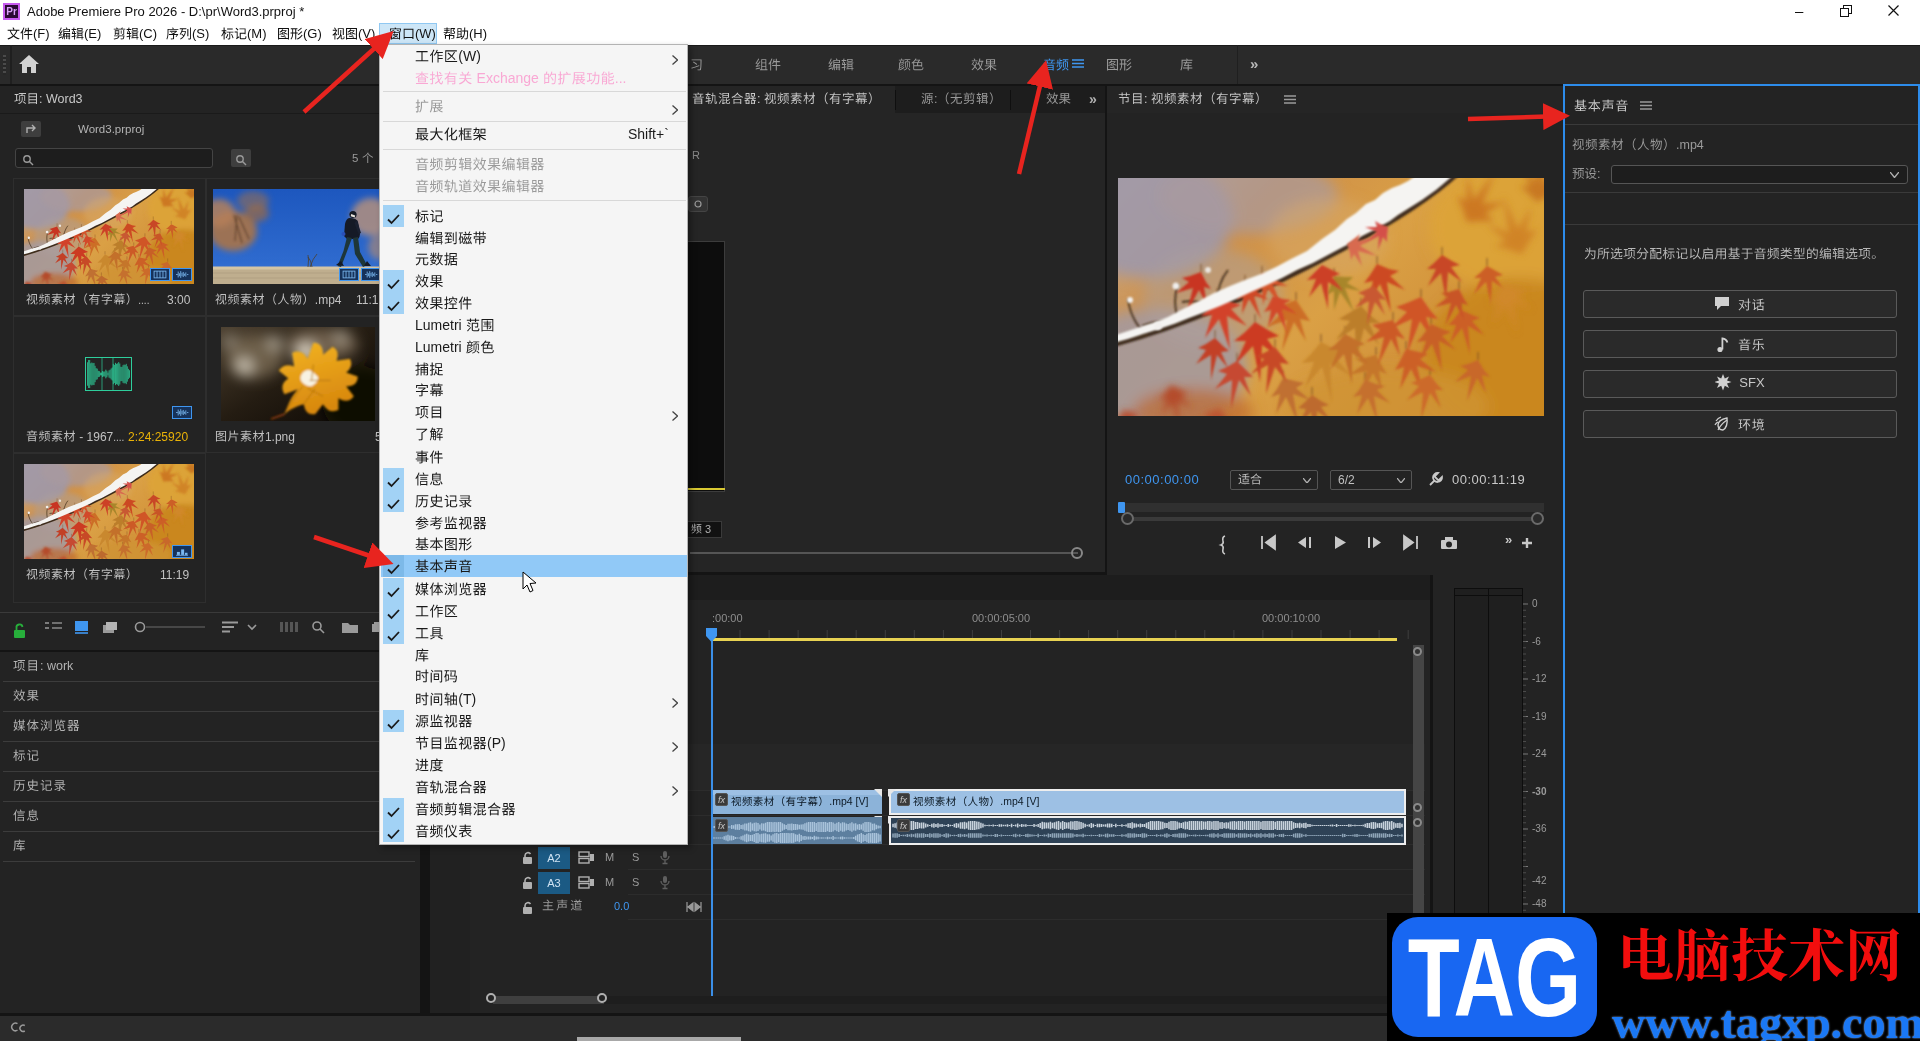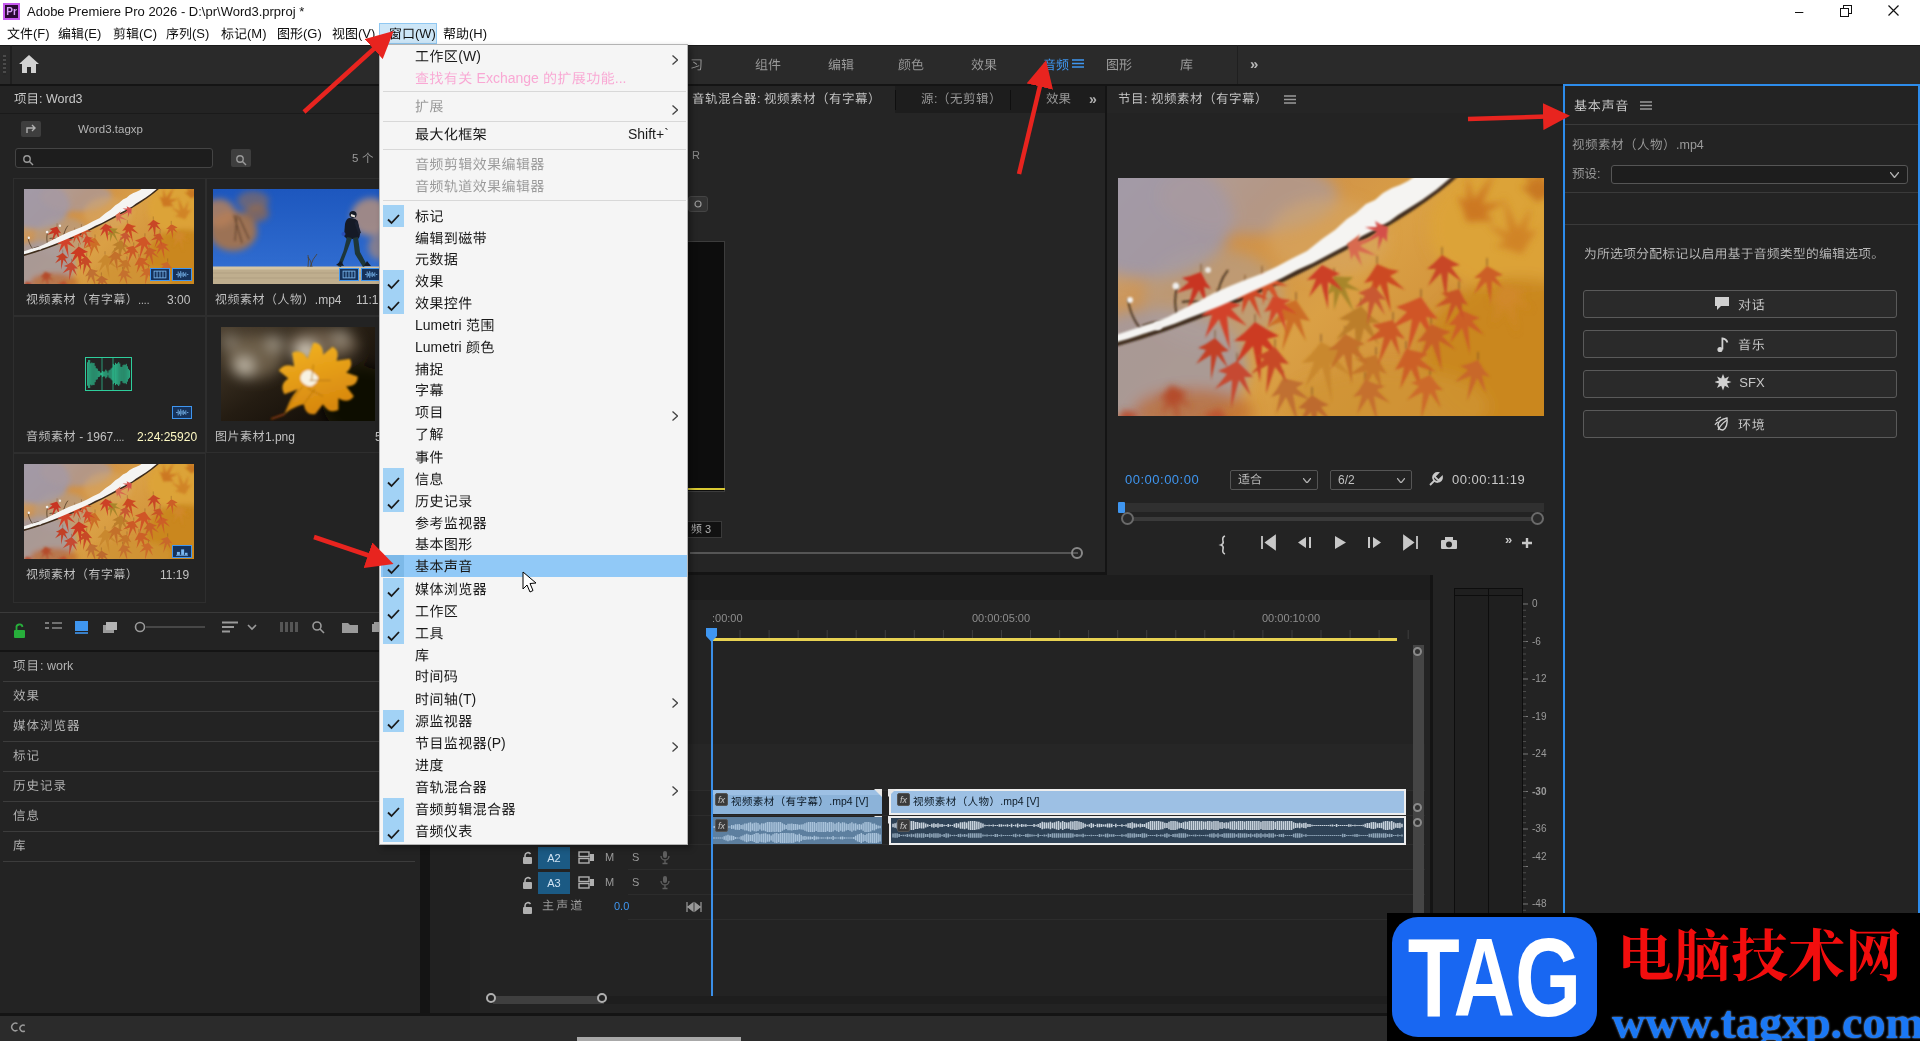--- a/index.html
+++ b/index.html
@@ -338,21 +338,21 @@
     <div class="abs" style="left:0px;top:86px;width:420px;height:564px;background:#232323;"></div>
     <div class="abs" style="left:0px;top:86px;width:420px;height:27px;background:#232323;"></div>
     <div class="abs" style="left:14px;top:92px;font-size:12.5px;color:#c8c8c8;line-height:15px;white-space:nowrap;"><svg class="k" style="width:25px;height:12.5px;vertical-align:-1.5px;" viewBox="0 0 200 100" preserveAspectRatio="none">
         <use href="#g9879" x="0"></use>
         <use href="#g76EE" x="100"></use>
       </svg><span>:&nbsp;Word3</span></div>
     <div class="abs" style="left:0px;top:113px;width:420px;height:1px;background:#1a1a1a;"></div>
     <div class="abs" style="left:21px;top:121px;width:20px;height:16px;background:#3e3e3e;border-radius:2px"><svg width="20" height="16" viewBox="0 0 20 16">
         <path d="M6 12 V7 h8 M11 4 l3 3 l-3 3" stroke="#b0b0b0" stroke-width="1.4" fill="none"></path>
       </svg></div>
-    <div class="abs" style="left:78px;top:123px;font-size:11.5px;color:#b4b4b4;line-height:13.8px;white-space:nowrap;">Word3.tagxp</div>
+    <div class="abs" style="left:78px;top:123px;font-size:11.5px;color:#b4b4b4;line-height:13.8px;white-space:nowrap;">Word3.prproj</div>
     <div class="abs" style="left:15px;top:148px;width:198px;height:20px;background:#1d1d1d;border:1px solid #444;border-radius:3px"></div>
     <div class="abs" style="left:22px;top:152px;width:12px;height:12px"><svg width="12" height="12" viewBox="0 0 12 12">
         <circle cx="5" cy="5" r="3.2" fill="none" stroke="#9a9a9a" stroke-width="1.4"></circle>
         <line x1="7.5" y1="7.5" x2="11" y2="11" stroke="#9a9a9a" stroke-width="1.4"></line>
       </svg></div>
     <div class="abs" style="left:231px;top:149px;width:20px;height:18px;background:#3e3e3e;border-radius:2px">
       <div class="abs" style="left:4px;top:3px;width:12px;height:12px"><svg width="12" height="12" viewBox="0 0 12 12">
           <circle cx="5" cy="5" r="3.2" fill="none" stroke="#9a9a9a" stroke-width="1.4"></circle>
           <line x1="7.5" y1="7.5" x2="11" y2="11" stroke="#9a9a9a" stroke-width="1.4"></line>
         </svg></div>
@@ -424,21 +424,21 @@
     </div>
     <svg class="abs" style="left:172px;top:406px;background:#16325a;border:1px solid #3f96f0" width="20" height="13" viewBox="0 0 20 13">
       <path d="M3 6.5 h2 M5.5 3 v7 M7 5 v3.5 M8.5 2.5 v8 M10 4.5 v4 M11.5 3.5 v6 M13 5.5 v2.5 M14.5 4 v5 M16 6.5 h1.5" stroke="#7ab8f0" stroke-width="1" fill="none"></path>
     </svg>
     <div class="abs" style="left:26px;top:430px;font-size:12px;color:#c2c2c2;line-height:14.4px;white-space:nowrap;"><svg class="k" style="width:49.92px;height:12px;vertical-align:-1.44px;" viewBox="0 0 416 100" preserveAspectRatio="none">
         <use href="#g97F3" x="0"></use>
         <use href="#g9891" x="104"></use>
         <use href="#g7D20" x="208"></use>
         <use href="#g6750" x="312"></use>
       </svg><span>&nbsp;-&nbsp;1967</span><span style="font-size:10px">....</span></div>
-    <div class="abs" style="left:137px;top:430px;font-size:12px;color:#fef9c3;line-height:14.4px;white-space:nowrap;">2:24:25920</div>
+    <div class="abs" style="left:128px;top:430px;font-size:12px;color:#eab308;line-height:14.4px;white-space:nowrap;">2:24:25920</div>
     <svg class="abs" style="left:221px;top:327px" width="154" height="94" viewBox="0 0 1 1" preserveAspectRatio="none">
       <use href="#imgLeaf" width="1" height="1"></use>
     </svg>
     <div class="abs" style="left:215px;top:430px;font-size:12px;color:#c2c2c2;line-height:14.4px;white-space:nowrap;"><svg class="k" style="width:49.92px;height:12px;vertical-align:-1.44px;" viewBox="0 0 416 100" preserveAspectRatio="none">
         <use href="#g56FE" x="0"></use>
         <use href="#g7247" x="104"></use>
         <use href="#g7D20" x="208"></use>
         <use href="#g6750" x="312"></use>
       </svg><span>1</span><span>.png</span></div>
     <div class="abs" style="left:375px;top:430px;font-size:12px;color:#c2c2c2;line-height:14.4px;white-space:nowrap;">5:0</div>
@@ -788,21 +788,21 @@
     <div class="abs" style="left:1454px;top:588px;width:69px;height:392px;border:1px solid #0d0d0d;background:#1f1f1f"></div>
     <div class="abs" style="left:1488px;top:588px;width:1px;height:392px;background:#0d0d0d;"></div>
     <div class="abs" style="left:1454px;top:595px;width:69px;height:1px;background:#0d0d0d;"></div>
     <div class="abs" style="left:1532px;top:598px;font-size:10px;color:#9a9a9a;line-height:12px;white-space:nowrap;">0</div>
     <div class="abs" style="left:1532px;top:635.5px;font-size:10px;color:#9a9a9a;line-height:12px;white-space:nowrap;">-6</div>
     <div class="abs" style="left:1532px;top:673px;font-size:10px;color:#9a9a9a;line-height:12px;white-space:nowrap;">-12</div>
     <div class="abs" style="left:1532px;top:710.5px;font-size:10px;color:#9a9a9a;line-height:12px;white-space:nowrap;">-19</div>
     <div class="abs" style="left:1532px;top:748px;font-size:10px;color:#9a9a9a;line-height:12px;white-space:nowrap;">-24</div>
     <div class="abs" style="left:1532px;top:785.5px;font-size:10px;color:#9a9a9a;line-height:12px;white-space:nowrap;font-weight:bold;">-30</div>
     <div class="abs" style="left:1532px;top:823px;font-size:10px;color:#9a9a9a;line-height:12px;white-space:nowrap;">-36</div>
-    <div class="abs" style="left:1532px;top:851px;font-size:10px;color:#9a9a9a;line-height:12px;white-space:nowrap;">-42</div>
+    <div class="abs" style="left:1532px;top:875px;font-size:10px;color:#9a9a9a;line-height:12px;white-space:nowrap;">-42</div>
     <div class="abs" style="left:1532px;top:898px;font-size:10px;color:#9a9a9a;line-height:12px;white-space:nowrap;">-48</div>
     <div class="abs" style="left:1523px;top:575px;width:8px;height:438px"><svg width="8" height="438" viewBox="0 0 8 438">
         <path d="M0 29 h5M0 66.5 h5M0 104 h5M0 141.5 h5M0 179 h5M0 216.5 h5M0 254 h5M0 291.5 h5M0 329 h5" stroke="#777" stroke-width="1"></path>
         <path d="M0 29 h3M0 35.25 h3M0 41.5 h3M0 47.75 h3M0 54 h3M0 60.25 h3M0 66.5 h3M0 72.75 h3M0 79 h3M0 85.25 h3M0 91.5 h3M0 97.75 h3M0 104 h3M0 110.25 h3M0 116.5 h3M0 122.75 h3M0 129 h3M0 135.25 h3M0 141.5 h3M0 147.75 h3M0 154 h3M0 160.25 h3M0 166.5 h3M0 172.75 h3M0 179 h3M0 185.25 h3M0 191.5 h3M0 197.75 h3M0 204 h3M0 210.25 h3M0 216.5 h3M0 222.75 h3M0 229 h3M0 235.25 h3M0 241.5 h3M0 247.75 h3M0 254 h3M0 260.25 h3M0 266.5 h3M0 272.75 h3M0 279 h3M0 285.25 h3M0 291.5 h3M0 297.75 h3M0 304 h3M0 310.25 h3M0 316.5 h3M0 322.75 h3M0 329 h3M0 335.25 h3" stroke="#555" stroke-width="0.8"></path>
       </svg></div>
     <div class="abs" style="left:1563px;top:84px;width:357px;height:929px;background:#232323;border:2px solid #2d8ceb"></div>
     <div class="abs" style="left:1574px;top:98px;font-size:13px;color:#c8c8c8;line-height:15.6px;white-space:nowrap;"><svg class="k" style="width:55.12px;height:13px;vertical-align:-1.56px;" viewBox="0 0 424 100" preserveAspectRatio="none">
         <use href="#g57FA" x="0"></use>
         <use href="#g672C" x="106"></use>
         <use href="#g58F0" x="212"></use>

